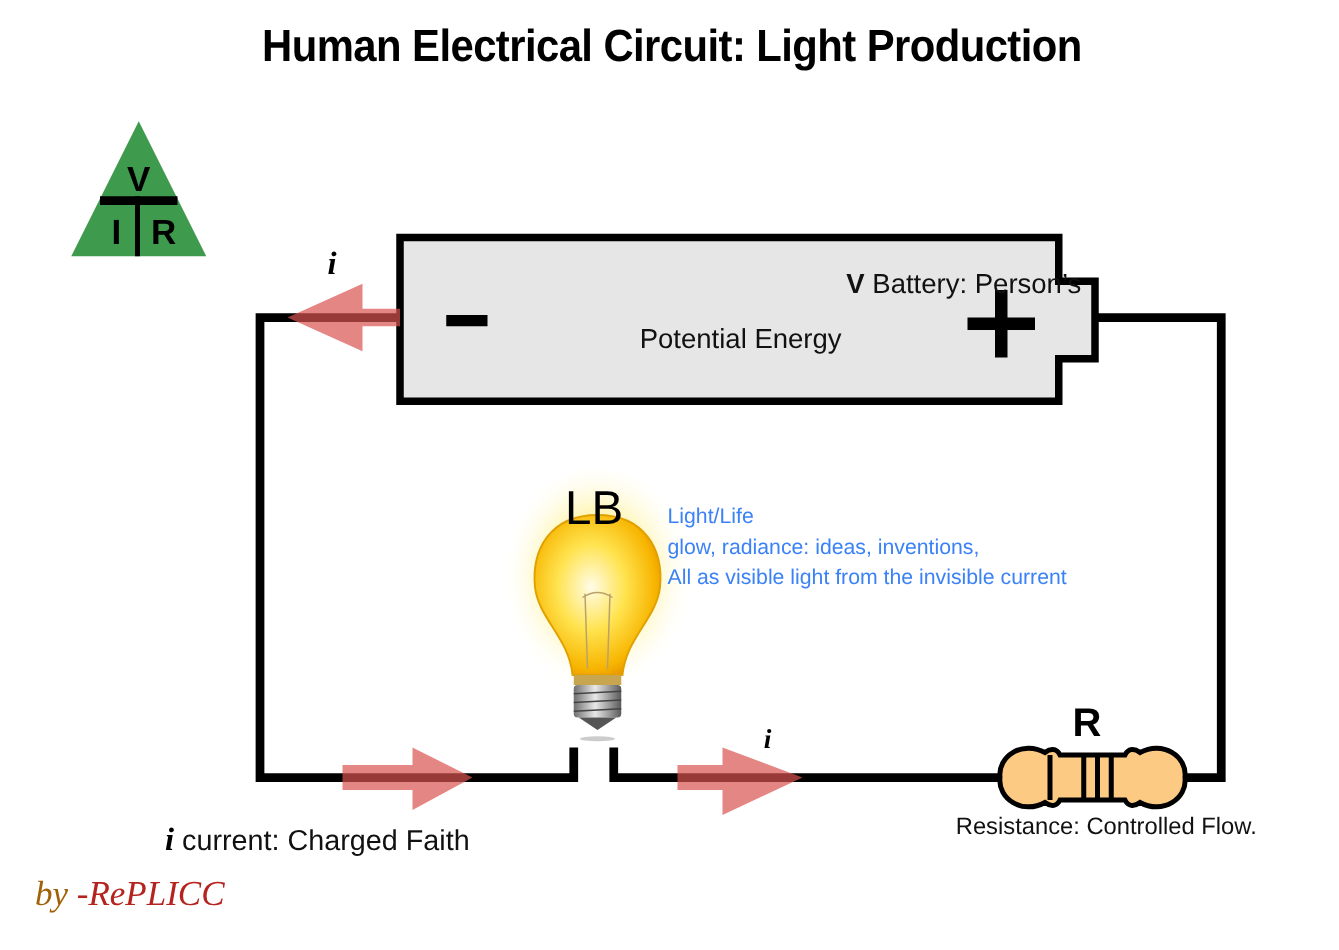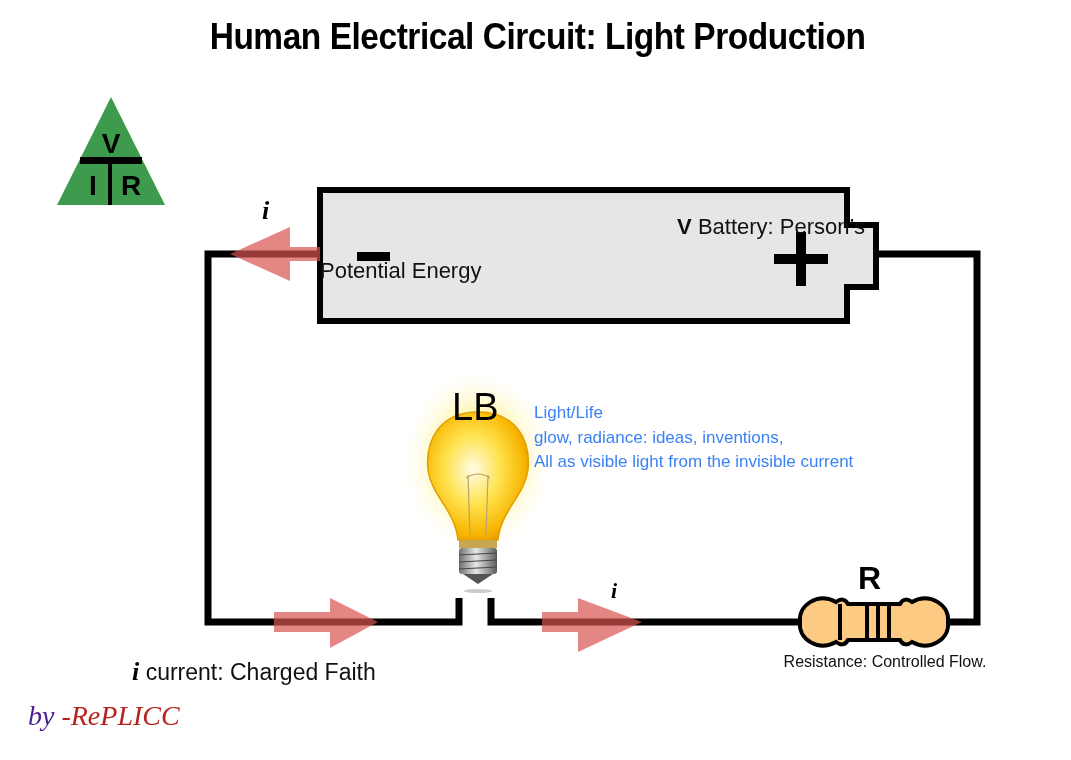--- a/index.html
+++ b/index.html
@@ -2,28 +2,28 @@
 <html><head>
 <meta charset="utf-8">
 <style>
   html, body { margin:0; padding:0; background:#ffffff; }
   body { width:1071px; height:760px; position:relative; overflow:hidden; font-family:"Liberation Sans", sans-serif; }
   .abs { position:absolute; }
   #title { left:0; width:1156px; top:16px; text-align:center; font-weight:bold; font-size:36px; color:#000; letter-spacing:-0.5px; transform:scaleX(0.93); transform-origin:left top; }
   svg#circuit { position:absolute; left:0; top:0; }
   .txt { font-family:"Liberation Sans", sans-serif; color:#111; }
   #batt-line1 { left:320px; width:545px; top:214px; text-align:right; font-size:22px; }
-  #batt-line2 { left:320px; width:545px; top:258px; text-align:left; font-size:22px; }
+  #batt-line2 { left:320px; width:545px; top:258px; text-align:center; font-size:22px; }
   #lb-label { left:452px; top:386px; font-size:38px; font-weight:normal; color:#000; }
   #lb-desc { left:534px; top:401px; font-size:17px; line-height:24.5px; color:#3b82f6; }
   #r-label { left:858px; top:560px; font-size:32px; font-weight:bold; color:#000; }
   #current-label { left:132px; top:636px; font-size:23px; color:#111;margin-top:21px; }
-  #res-desc { left:700px; top:646px; width:370px; text-align:center; font-size:16px; line-height:31px; color:#111; }
+  #res-desc { left:700px; top:646px; width:370px; text-align:center; font-size:19px; line-height:31px; color:#111; }
   #author { left:28px; top:700px; font-family:"Liberation Serif", serif; font-style:italic; font-size:28px; color:#b5231f; }
-  #author .by { color:#4c1d95; }
+  #author .by { color:#a16207; }
   .i-glyph { font-family:"Liberation Serif", serif; font-style:italic; font-weight:bold; color:#000; }
   #i-top { left:262px; top:196px; font-size:26px; }
   #i-bottom { left:611px; top:578px; font-size:22px; }
   #vitr { left:55px; top:95px; }
 </style>
 </head>
 <body>
 
 <div id="title" class="abs">Human Electrical Circuit:  Light Production</div>
 

